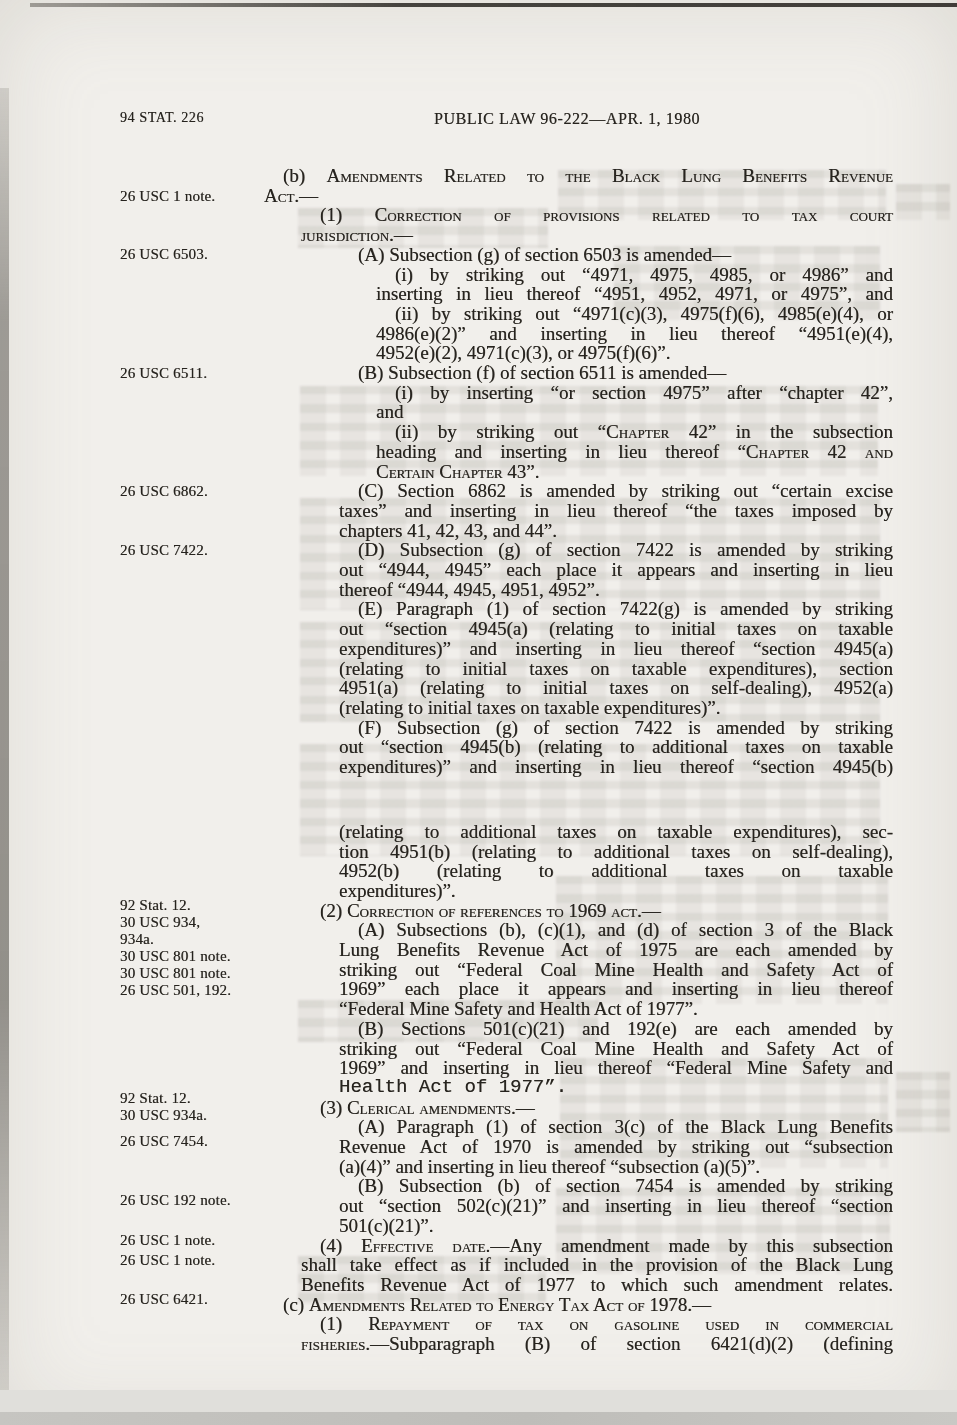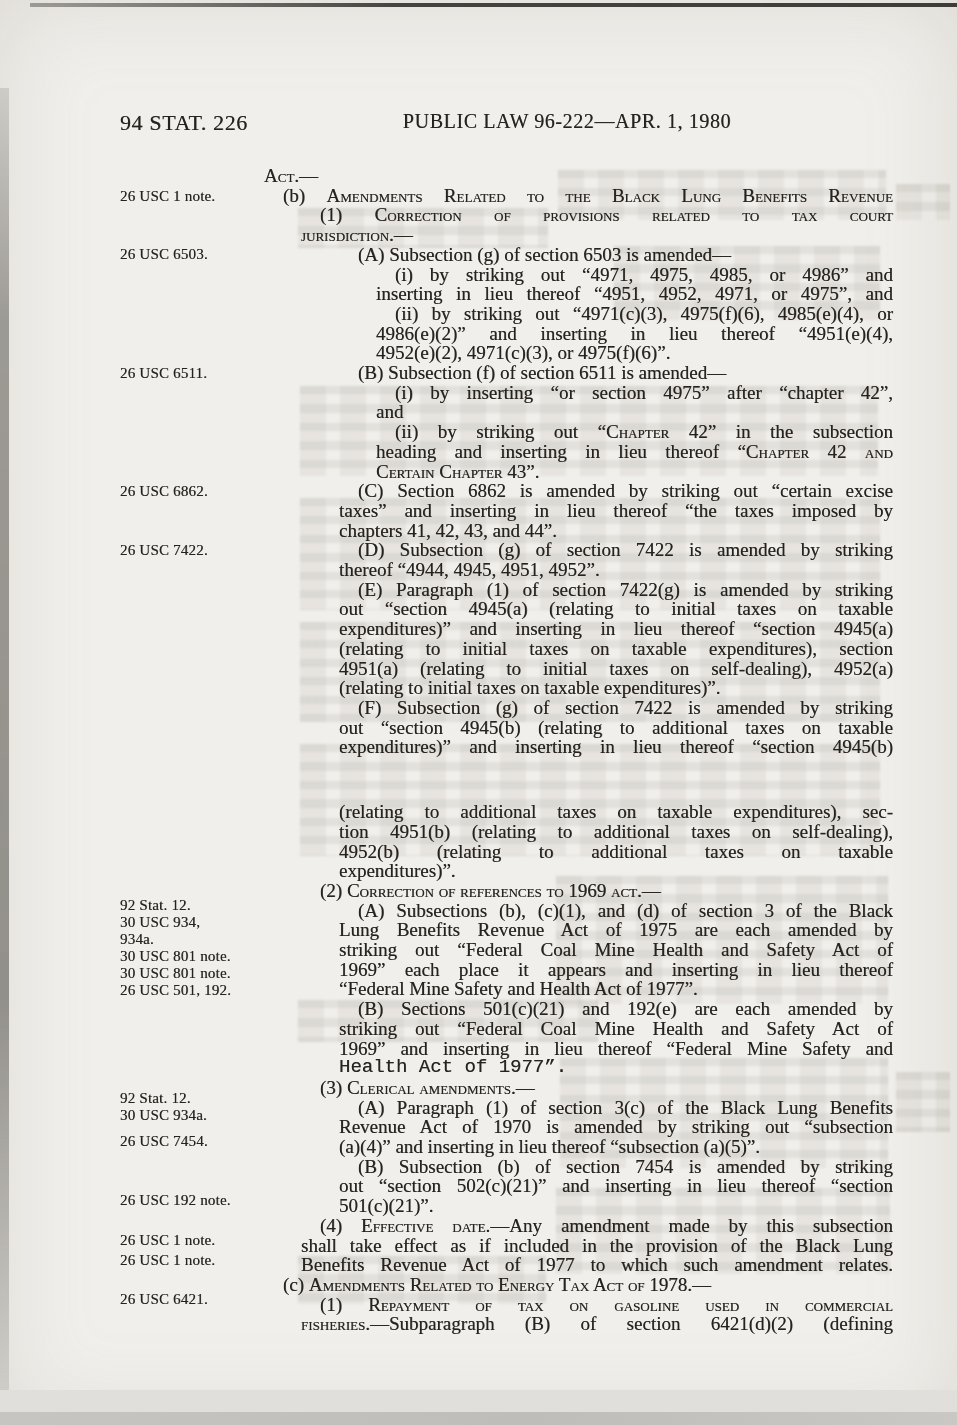--- a/index.html
+++ b/index.html
@@ -32,26 +32,26 @@
   
   .bleed {
     position:absolute; z-index:1; opacity:0.85;
     background-image:
       repeating-linear-gradient(to right, rgba(126,121,111,0.10) 0 26px, rgba(126,121,111,0) 26px 40px),
       repeating-linear-gradient(to bottom, rgba(126,121,111,0.14) 0 8px, rgba(126,121,111,0) 8px 18.5px);
     filter:blur(1.3px);
   }
   
   .stat-num {
-    position:absolute; left:120px; top:110px; font-size:22px; letter-spacing:0.6px;
+    position:absolute; left:120px; top:110px; font-size:14px; letter-spacing:0.6px;
     white-space:nowrap; z-index:3;
   }
   .law-title {
     position:absolute; left:567px; top:110px; transform:translateX(-50%);
-    font-size:20px; letter-spacing:0.6px; white-space:nowrap; z-index:3;
+    font-size:16px; letter-spacing:0.6px; white-space:nowrap; z-index:3;
   }
   
   .margin-notes { position:absolute; left:0; top:0; z-index:3; }
   .margin-note {
     position:absolute; left:120px; font-size:15px; line-height:16px;
     white-space:nowrap; letter-spacing:0.2px;
   }
   
   .body-text {
     position:absolute; left:264px; top:166px; width:629px; z-index:2;
@@ -100,40 +100,41 @@
       <div class="margin-note ink" style="top: 1090px;">92 Stat. 12.</div>
       <div class="margin-note ink" style="top: 1107px;">30 USC 934a.</div>
       <div class="margin-note ink" style="top: 1133px;">26 USC 7454.</div>
       <div class="margin-note ink" style="top: 1192px;">26 USC 192 note.</div>
       <div class="margin-note ink" style="top: 1232px;">26 USC 1 note.</div>
       <div class="margin-note ink" style="top: 1252px;">26 USC 1 note.</div>
       <div class="margin-note ink" style="top: 1291px;">26 USC 6421.</div>
     </div>
 
   <div class="body-text ink">
+      <div class="line j" style="padding-left: 19px;"><span>(b) </span><span class="sc">Amendments Related to the Black Lung Benefits Revenue</span></div>
       <div class="line" style="padding-left: 0px;"><span class="sc">Act.—</span></div>
-      <div class="line j" style="padding-left: 19px;"><span>(b) </span><span class="sc">Amendments Related to the Black Lung Benefits Revenue</span></div>
       <div class="line j" style="padding-left: 56px;"><span>(1) </span><span class="sc">Correction of provisions related to tax court</span></div>
       <div class="line" style="padding-left: 37px;"><span class="sc">jurisdiction.—</span></div>
       <div class="line" style="padding-left: 94px;"><span>(A) Subsection (g) of section 6503 is amended—</span></div>
       <div class="line j" style="padding-left: 131px;"><span>(i) by striking out “4971, 4975, 4985, or 4986” and</span></div>
       <div class="line j" style="padding-left: 112px;"><span>inserting in lieu thereof “4951, 4952, 4971, or 4975”, and</span></div>
       <div class="line j" style="padding-left: 131px;"><span>(ii) by striking out “4971(c)(3), 4975(f)(6), 4985(e)(4), or</span></div>
       <div class="line j" style="padding-left: 112px;"><span>4986(e)(2)” and inserting in lieu thereof “4951(e)(4),</span></div>
       <div class="line" style="padding-left: 112px;"><span>4952(e)(2), 4971(c)(3), or 4975(f)(6)”.</span></div>
       <div class="line" style="padding-left: 94px;"><span>(B) Subsection (f) of section 6511 is amended—</span></div>
       <div class="line j" style="padding-left: 131px;"><span>(i) by inserting “or section 4975” after “chapter 42”,</span></div>
       <div class="line" style="padding-left: 112px;"><span>and</span></div>
       <div class="line j" style="padding-left: 131px;"><span>(ii) by striking out “</span><span class="sc">Chapter</span><span> 42” in the subsection</span></div>
       <div class="line j" style="padding-left: 112px;"><span>heading and inserting in lieu thereof “</span><span class="sc">Chapter</span><span> 42 </span><span class="sc">and</span></div>
       <div class="line" style="padding-left: 112px;"><span class="sc">Certain Chapter</span><span> 43”.</span></div>
       <div class="line j" style="padding-left: 94px; font-family: Liberation Serif, serif;"><span>(C) Section 6862 is amended by striking out “certain excise</span></div>
       <div class="line j" style="padding-left: 75px;"><span>taxes” and inserting in lieu thereof “the taxes imposed by</span></div>
       <div class="line" style="padding-left: 75px;"><span>chapters 41, 42, 43, and 44”.</span></div>
       <div class="line j" style="padding-left: 94px;"><span>(D) Subsection (g) of section 7422 is amended by striking</span></div>
+      <div class="line j" style="padding-left: 75px;"><span>out “4944, 4945” each place it appears and inserting in lieu</span></div>
       <div class="line" style="padding-left: 75px;"><span>thereof “4944, 4945, 4951, 4952”.</span></div>
       <div class="line j" style="padding-left: 94px;"><span>(E) Paragraph (1) of section 7422(g) is amended by striking</span></div>
       <div class="line j" style="padding-left: 75px;"><span>out “section 4945(a) (relating to initial taxes on taxable</span></div>
       <div class="line j" style="padding-left: 75px;"><span>expenditures)” and inserting in lieu thereof “section 4945(a)</span></div>
       <div class="line j" style="padding-left: 75px;"><span>(relating to initial taxes on taxable expenditures), section</span></div>
       <div class="line j" style="padding-left: 75px;"><span>4951(a) (relating to initial taxes on self-dealing), 4952(a)</span></div>
       <div class="line" style="padding-left: 75px;"><span>(relating to initial taxes on taxable expenditures)”.</span></div>
       <div class="line j" style="padding-left: 94px;"><span>(F) Subsection (g) of section 7422 is amended by striking</span></div>
       <div class="line j" style="padding-left: 75px;"><span>out “section 4945(b) (relating to additional taxes on taxable</span></div>
       <div class="line j" style="padding-left: 75px;"><span>expenditures)” and inserting in lieu thereof “section 4945(b)</span></div>

